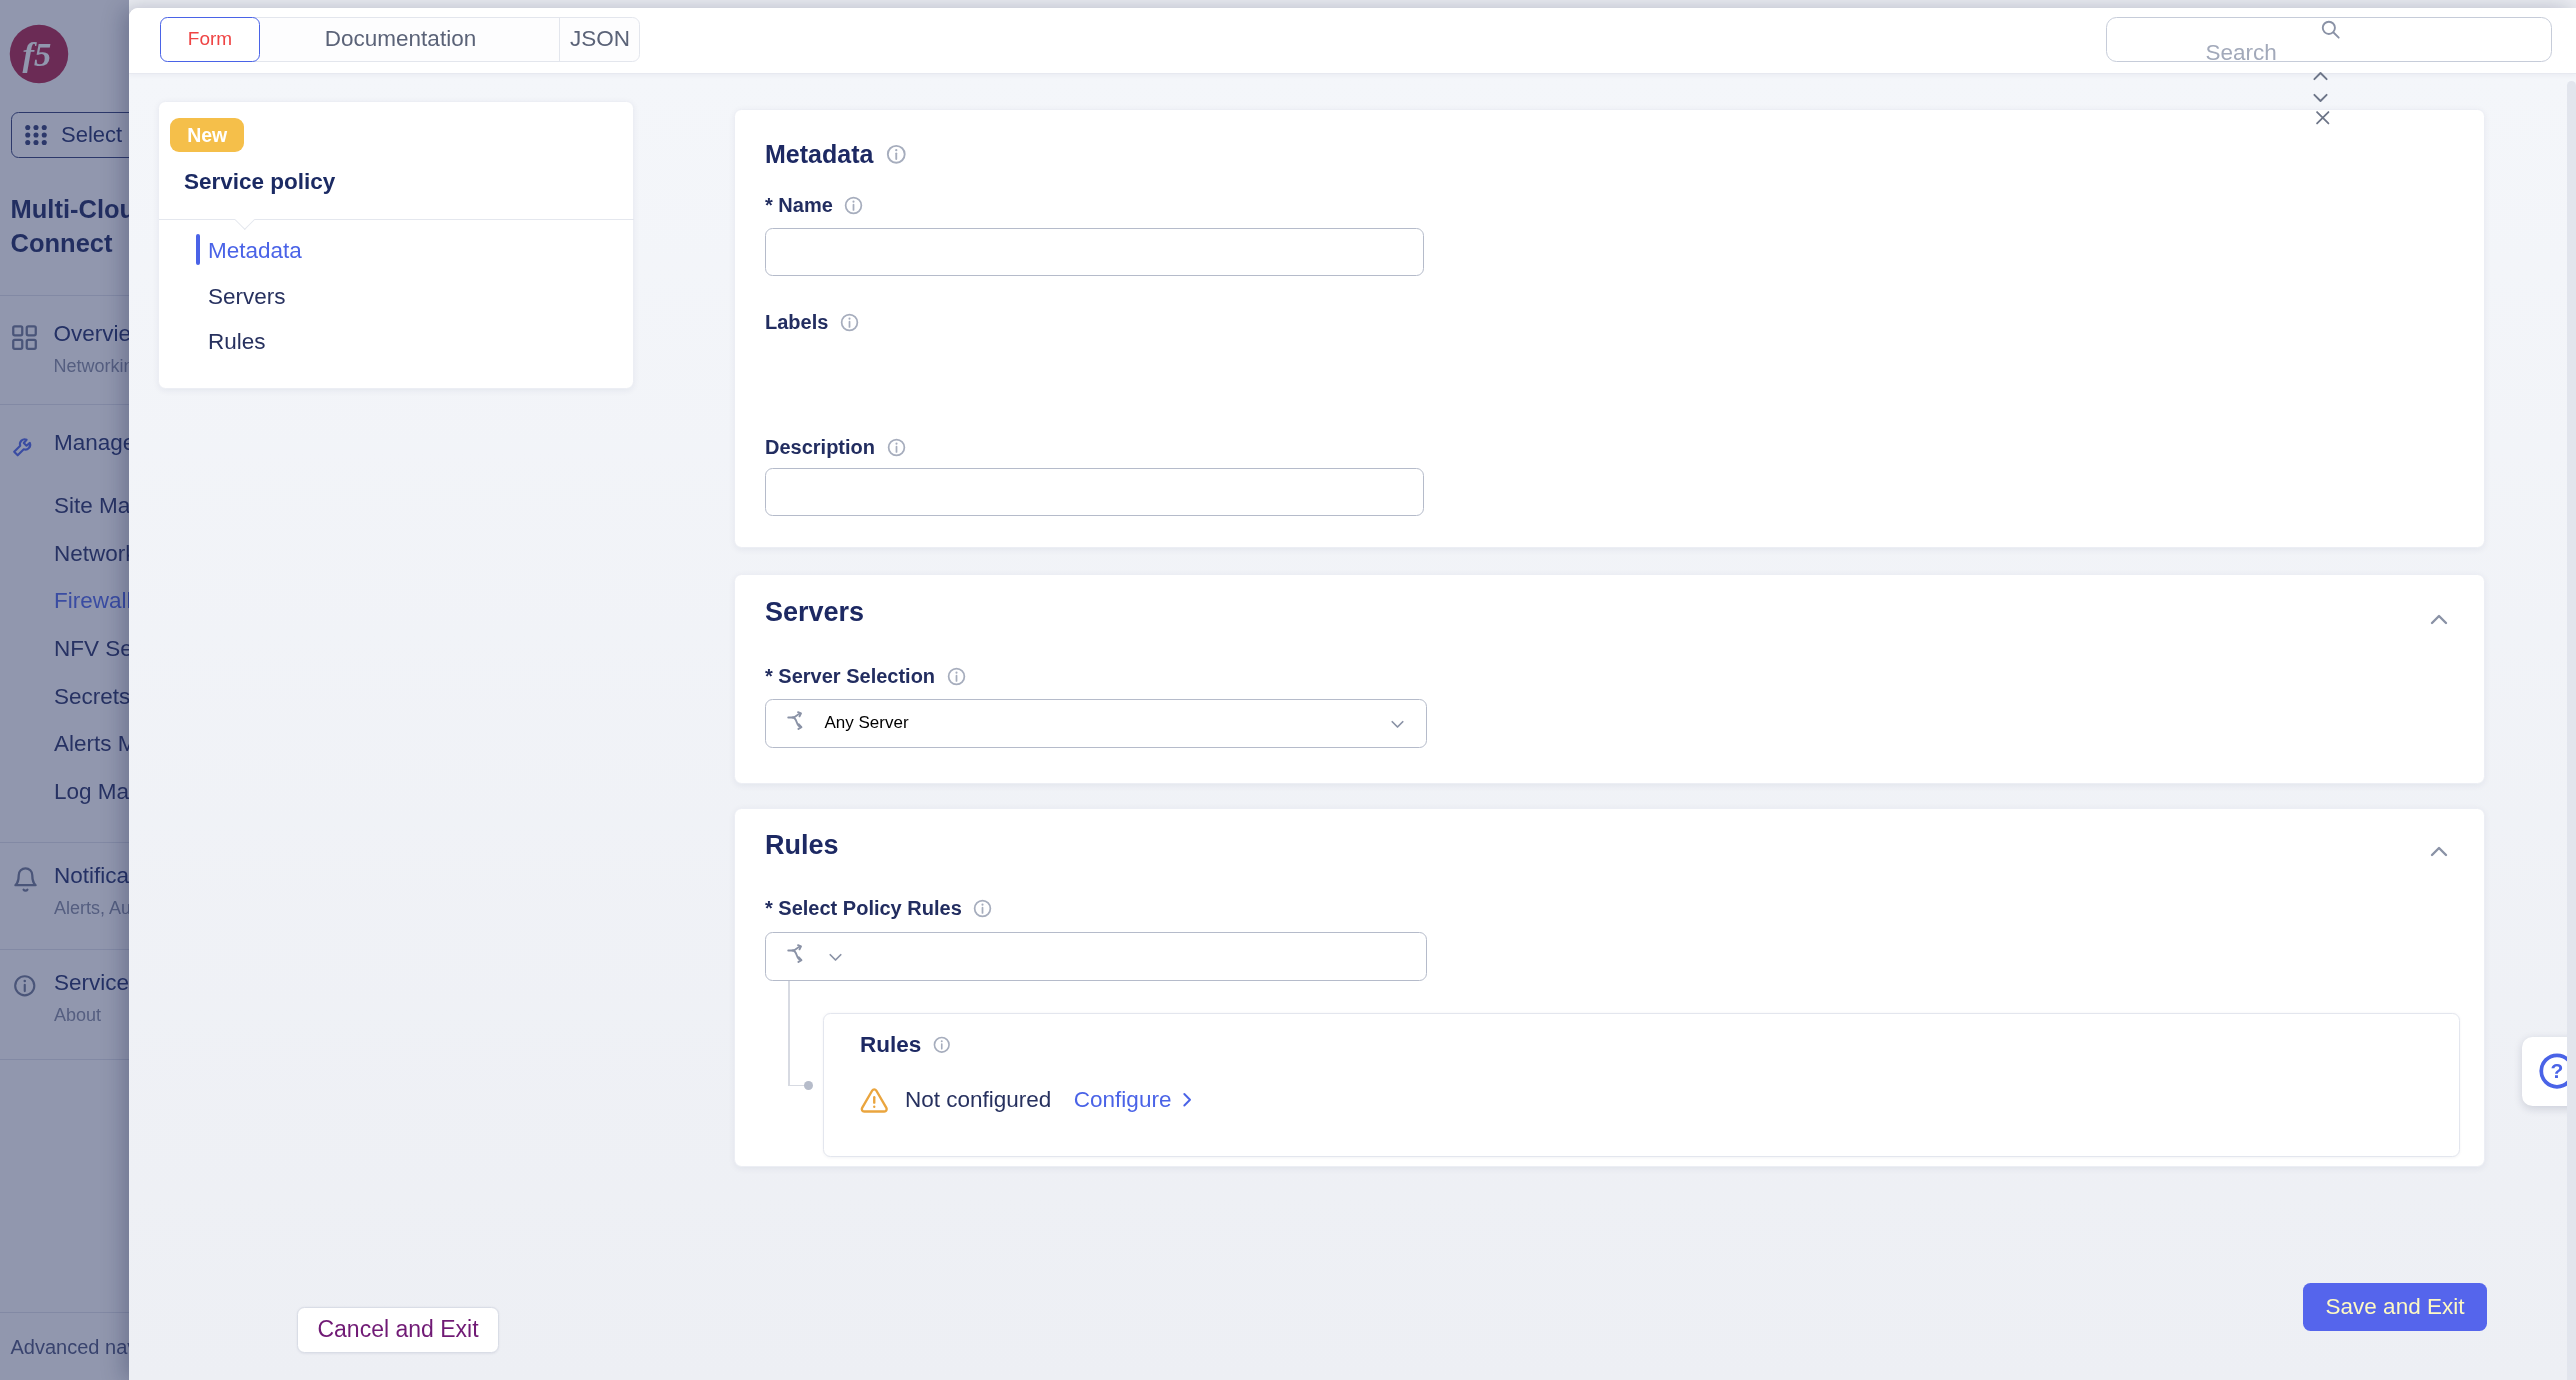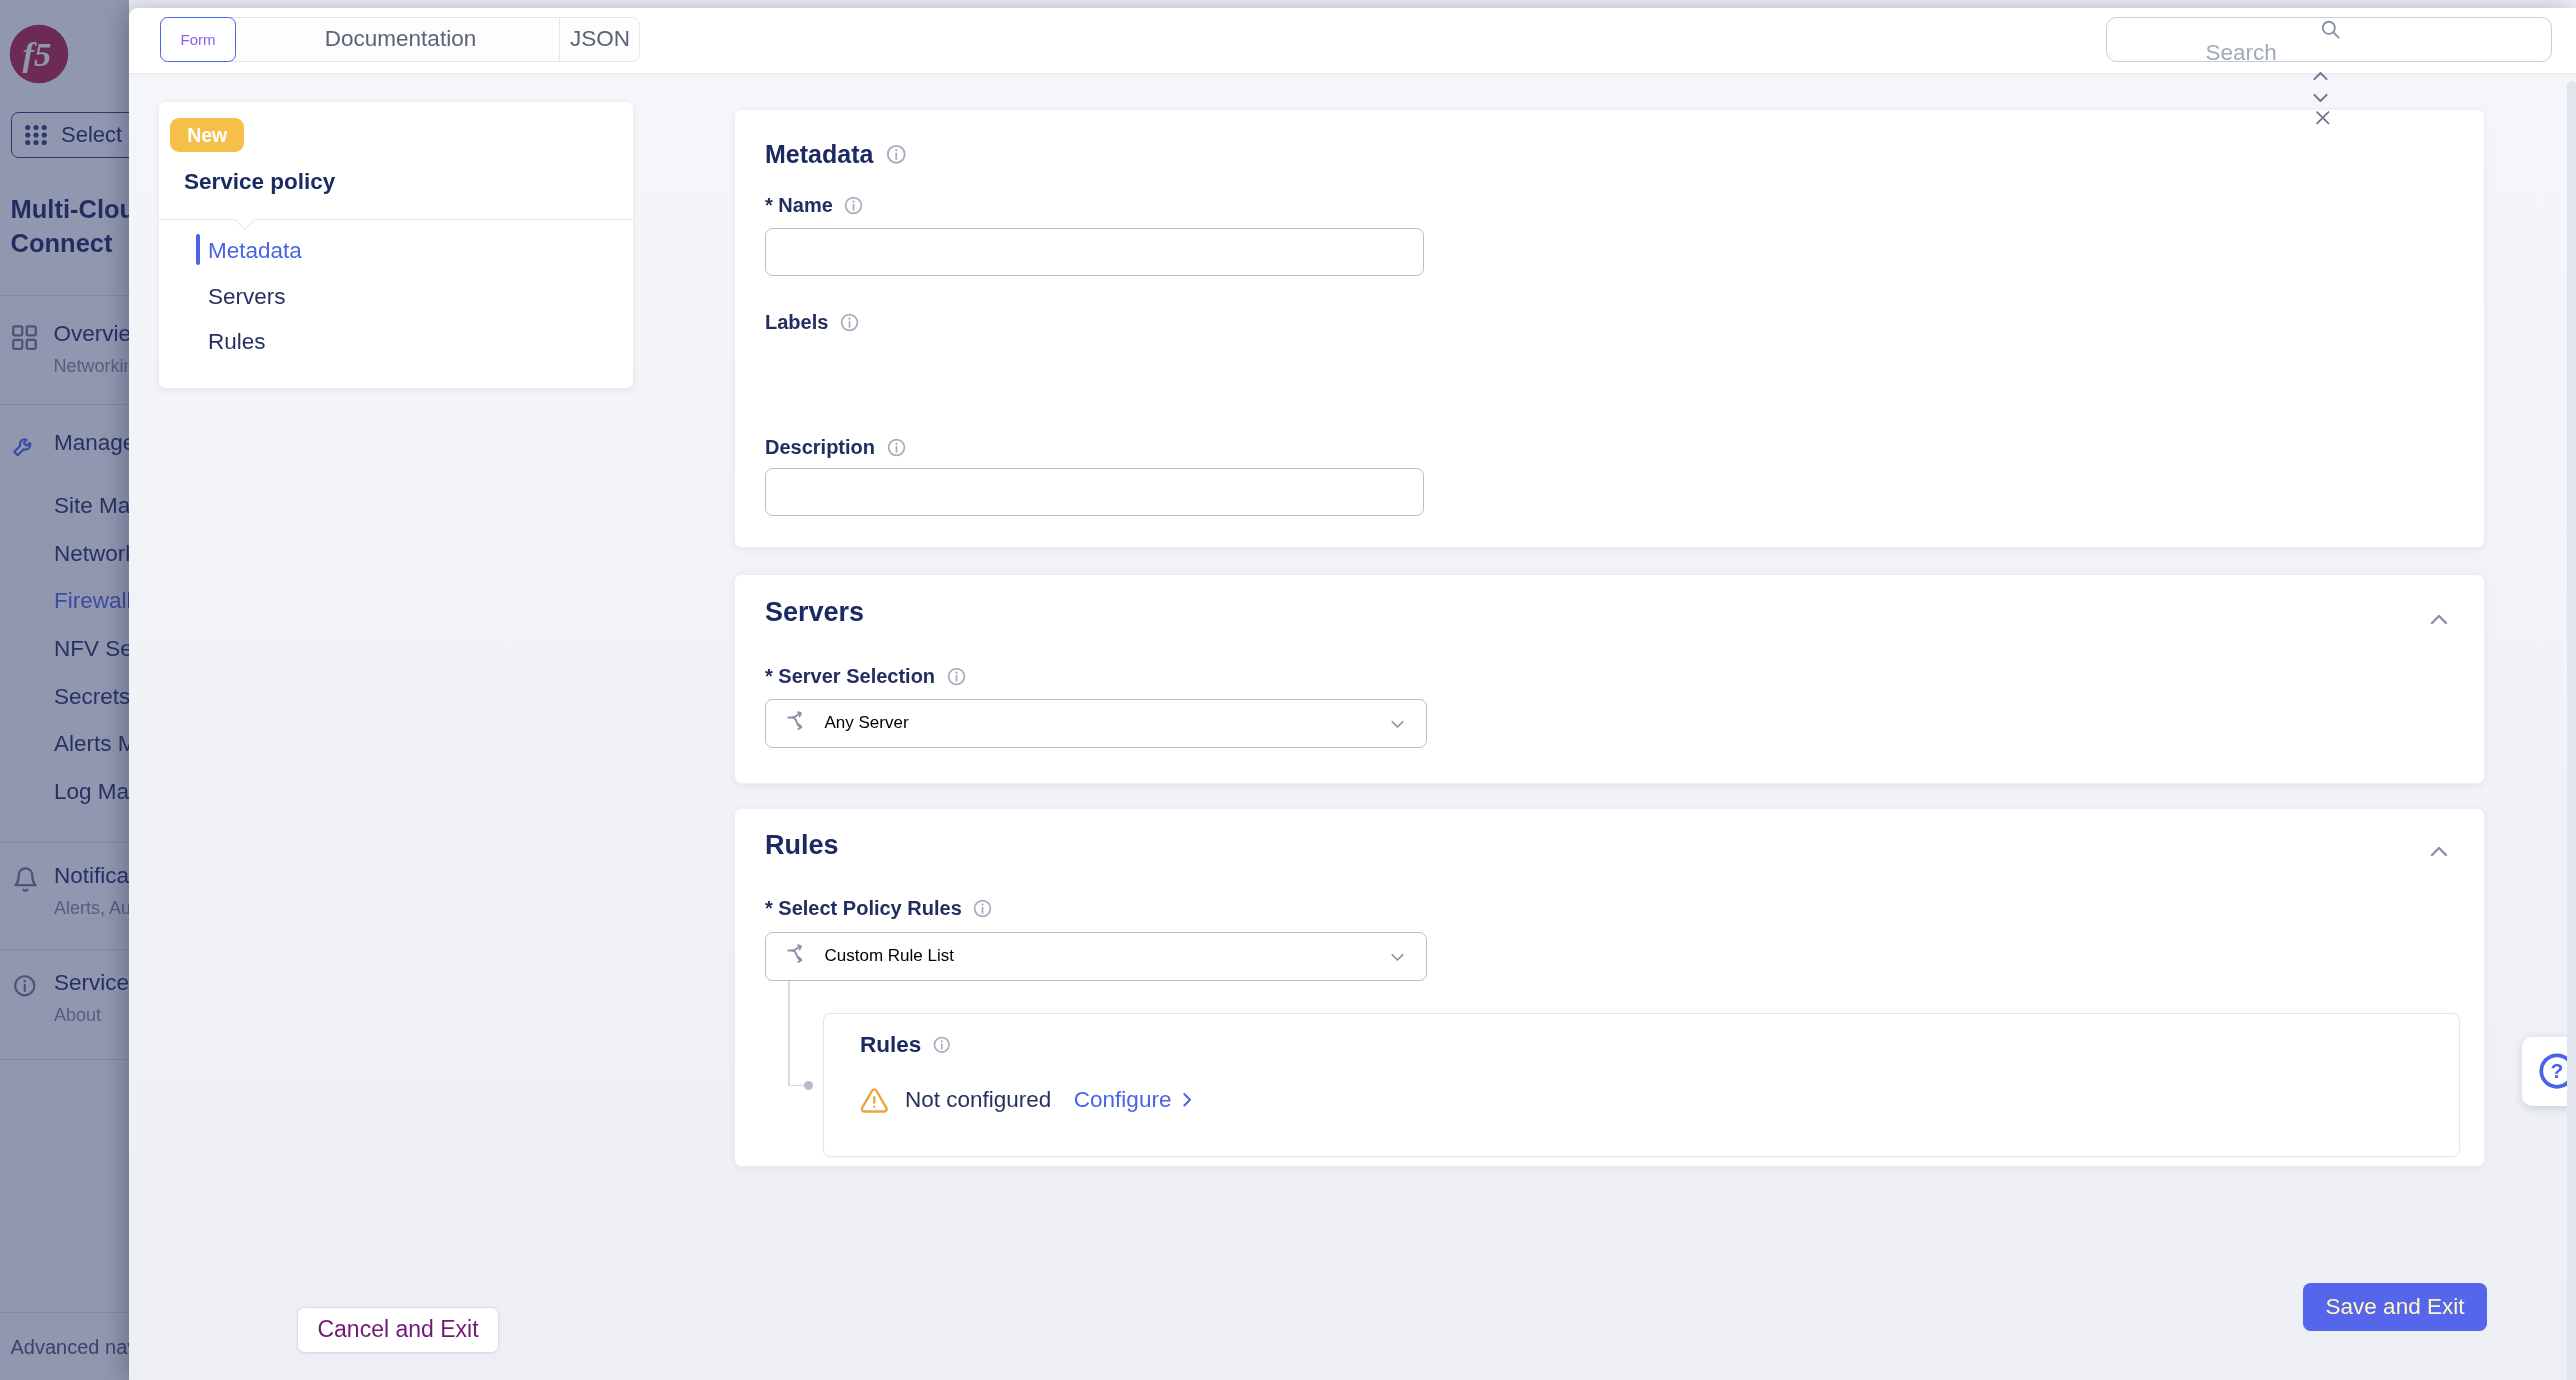--- a/index.html
+++ b/index.html
@@ -22,22 +22,22 @@
            border-top-left-radius:9px; overflow:hidden; z-index:50;
            box-shadow:-6px 0 21px rgba(10,20,60,0.25); }
   #toolbar { position:absolute; left:0; top:0; right:0; height:66px; background:#fff;
              border-bottom:0.7px solid #e7e9f0; box-shadow:0 1.5px 4.5px rgba(25,35,80,0.04); z-index:5; }
   #content { position:absolute; left:0; top:66px; right:0; bottom:0;
              background:linear-gradient(#f4f6fa, #edeff4); }
 
   
   .tabgroup { position:absolute; left:31px; top:9px; width:480px; height:45px;
               border:0.7px solid #e3e6ed; border-radius:7.5px; background:#fdfdfe; }
-  .tab-form { position:absolute; left:31px; top:9px; width:76px; height:45px; background:#fff;
-              border:1.5px solid #4a63e7; border-radius:7.5px; color:#8b5cf6; font-size:15px;
+  .tab-form { position:absolute; left:31px; top:9px; width:100px; height:45px; background:#fff;
+              border:1.5px solid #4a63e7; border-radius:7.5px; color:#ef4444; font-size:19px;
               display:flex; align-items:center; justify-content:center; z-index:2; }
   .tab-mid { position:absolute; left:82px; top:0; width:315px; height:43px; color:#5b6378; font-size:22.5px;
              display:flex; align-items:center; justify-content:center; }
   .tab-json { position:absolute; left:398px; top:0; width:81px; height:43px; color:#5b6378; font-size:22.5px;
               border-left:0.7px solid #e3e6ed; display:flex; align-items:center; justify-content:center; }
 
   
   .searchbox { position:absolute; left:1977px; top:9px; width:446px; height:45px;
                border:1.5px solid #c6ccd9; border-radius:10.5px; background:#fff;
                display:flex; align-items:center;flex-direction:column; }
@@ -334,21 +334,20 @@
       </div>
       <div class="dropdown abs" style="left:30px; top:123px;">
         <span>
           <svg width="25.5" height="25.5" viewBox="0 0 24 24" fill="none" stroke="#8a92a6" stroke-width="1.8" stroke-linecap="round" stroke-linejoin="round">
             <path d="M4 7 h4 c5 0 3 9 8 9"></path>
               <path d="M8 7 c4 0 4 -3 7 -3.6"></path>
             <path d="M13.2 2 16 3.2 14.6 6"></path>
               <path d="M13.8 13.4 16.4 16.2 13.6 17.8"></path>
           </svg>
         </span>
-        <span class="dd-value">Custom Rule List</span>
         <span>
           <svg width="21" height="21" viewBox="0 0 24 24" fill="none" stroke="#8a92a6" stroke-width="2" stroke-linecap="round" stroke-linejoin="round">
               <path d="M6 10 12 16 18 10"></path>
             </svg>
         </span>
       </div>
 
       <div class="abs" style="left:53px; top:172px; width:1.5px; height:104px; background:#d7dae2;"></div>
       <div class="abs" style="left:53px; top:276px; width:18px; height:1.5px; background:#d7dae2;"></div>
       <div class="abs" style="left:69px; top:272px; width:9px; height:9px; border-radius:50%; background:#b6bcca;"></div>

